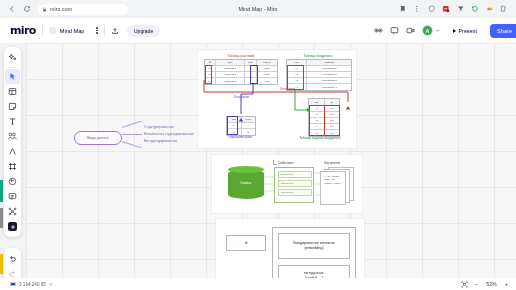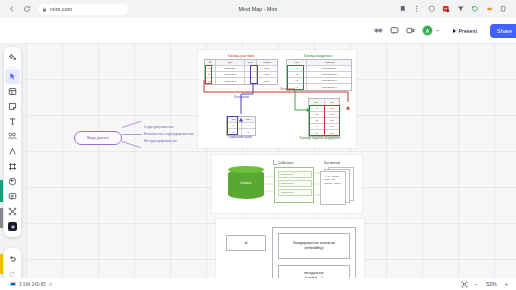--- a/index.html
+++ b/index.html
@@ -235,20 +235,42 @@
       </span>
       <span class="ext">
         <svg viewBox="0 0 16 16" fill="none" stroke="#5f6368" stroke-width="1.3">
             <path d="M6 2.6h4v2.2a1.6 1.6 0 1 1 0 3.2V13H2.8V8a1.6 1.6 0 1 0 0-3.2V2.6z"></path>
           </svg>
       </span>
     </div>
   </div>
 
   <div class="miro-header">
+    <div class="hdr-left">
+      <span class="miro-logo">miro</span>
+      <span class="vdiv"></span>
+      <div class="board-chip">
+        <span class="board-badge"></span>
+        <span class="board-name">Mind Map</span>
+      </div>
+      <div class="kebab">
+          <i></i>
+          <i></i>
+          <i></i>
+        </div>
+      <span class="vdiv"></span>
+      <span class="hdr-ico">
+        <svg viewBox="0 0 16 16" fill="none" stroke="currentColor" stroke-width="1.5">
+            <path d="M8 11V3"></path>
+            <path d="M5 6l3-3 3 3"></path>
+            <path d="M3 10v3h10v-3"></path>
+          </svg>
+      </span>
+      <button class="upgrade-btn">Upgrade</button>
+    </div>
 
     <div class="hdr-right">
       <span class="hr-ico">
         <svg viewBox="0 0 20 16" fill="none" stroke="currentColor" stroke-width="1.3">
             <ellipse cx="5.5" cy="8" rx="4.2" ry="3.4"></ellipse>
             <circle cx="5.5" cy="8" r="1.4" fill="currentColor"></circle>
             <ellipse cx="14" cy="8" rx="4.2" ry="3.4"></ellipse>
             <circle cx="14" cy="8" r="1.4" fill="currentColor"></circle>
           </svg>
       </span>

